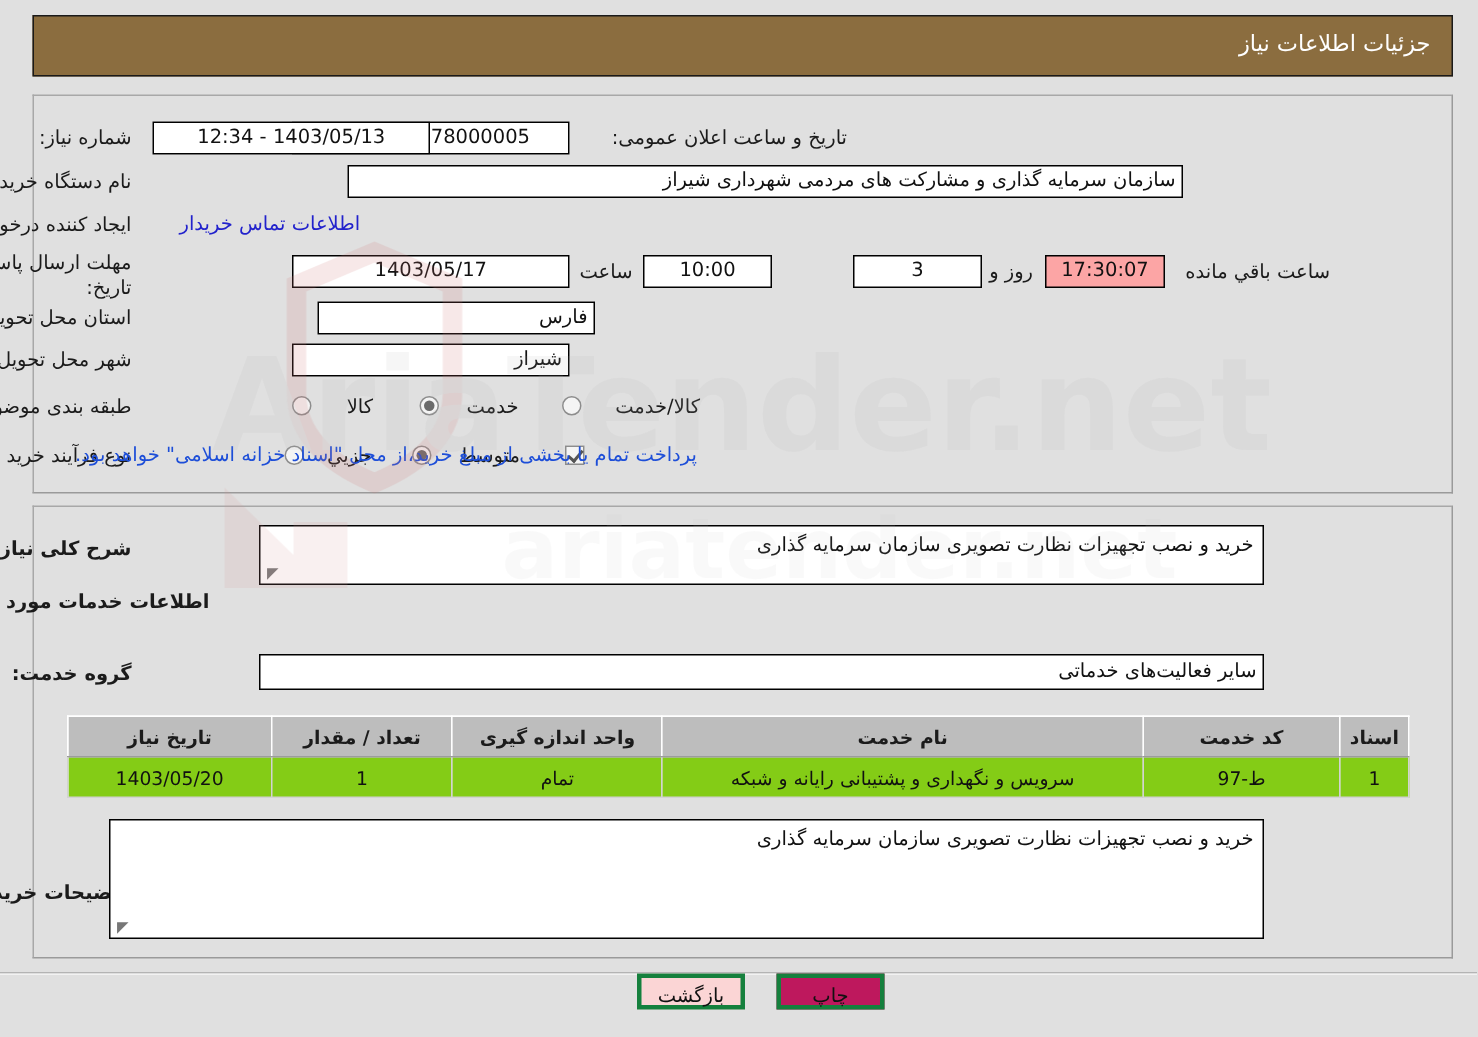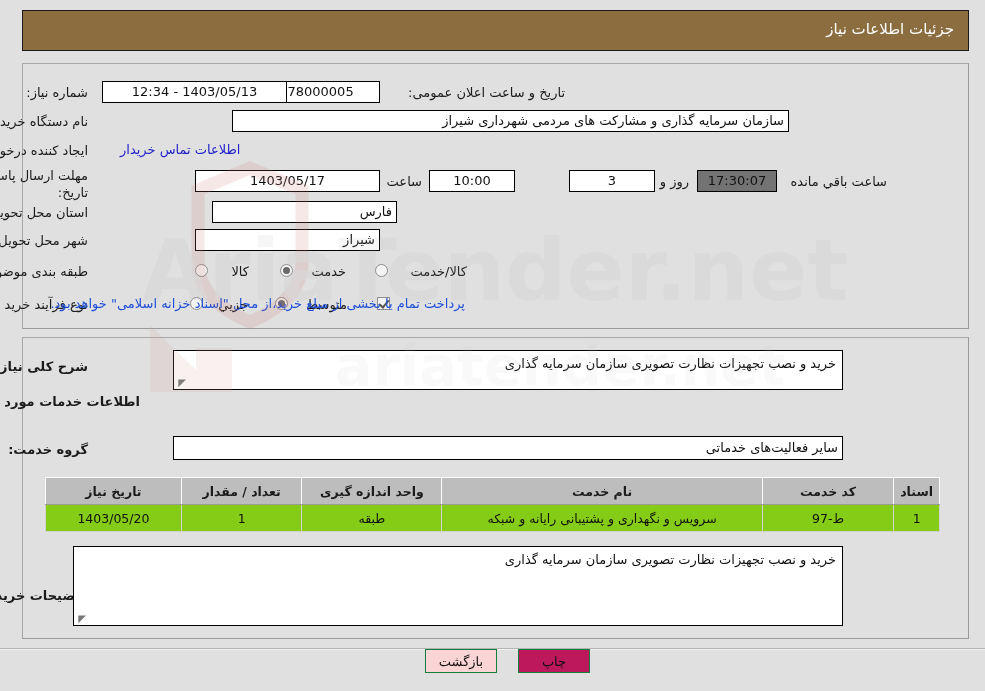--- a/index.html
+++ b/index.html
@@ -77,21 +77,21 @@
     box-sizing: border-box;
     font-size: 13px;
     color: #111;
     line-height: 20px;
     padding: 0 4px;
     white-space: nowrap;
     overflow: hidden;
   }
   .box.center { text-align: center; }
   .box.right  { text-align: right; }
-  .box.cream  { background: #737373; text-align: center; }
+  .box.cream  { background: #fca5a5; text-align: center; }
   .linktext {
     position: absolute;
     font-size: 13px;
     color: #2222cc;
     white-space: nowrap;
   }
   .note {
     position: absolute;
     font-size: 13px;
     color: #1d4ed8;
@@ -189,21 +189,21 @@
     border: 1px solid #d2d2d2;
     height: 26px;
     padding: 0 6px;
     text-align: center;
     color: #111;
   }
 
   
   .btn {
     position: absolute;
-    border: 1px solid #15803d;
+    border: 3px solid #15803d;
     box-sizing: border-box;
     font-size: 13px;
     text-align: center;
     line-height: 22px;
     height: 24px;
     color: #111;
     cursor: pointer;
     z-index: 3;
   }
   .btn-print { background: #be185d; }
@@ -294,21 +294,21 @@
         <th style="width:140px;">واحد اندازه گیری</th>
         <th style="width:118px;">تعداد / مقدار</th>
         <th style="width:130px;">تاریخ نیاز</th>
       </tr>
     </thead>
     <tbody>
       <tr>
         <td>1</td>
         <td>ط-97</td>
         <td>سرویس و نگهداری و پشتیبانی رایانه و شبکه</td>
-        <td>طبقه</td>
+        <td>تمام</td>
         <td>1</td>
         <td>1403/05/20</td>
       </tr>
     </tbody>
   </table>
 
   <div class="lbl lbl-b" style="right:897px; top:587px; z-index:3;">توضیحات خریدار:</div>
   <div class="ta" style="left:73px; top:546px; width:770px; height:80px; z-index:3;">
     <span>خرید و نصب تجهیزات نظارت تصویری سازمان سرمایه گذاری</span>
     <span class="grip">◤</span>

